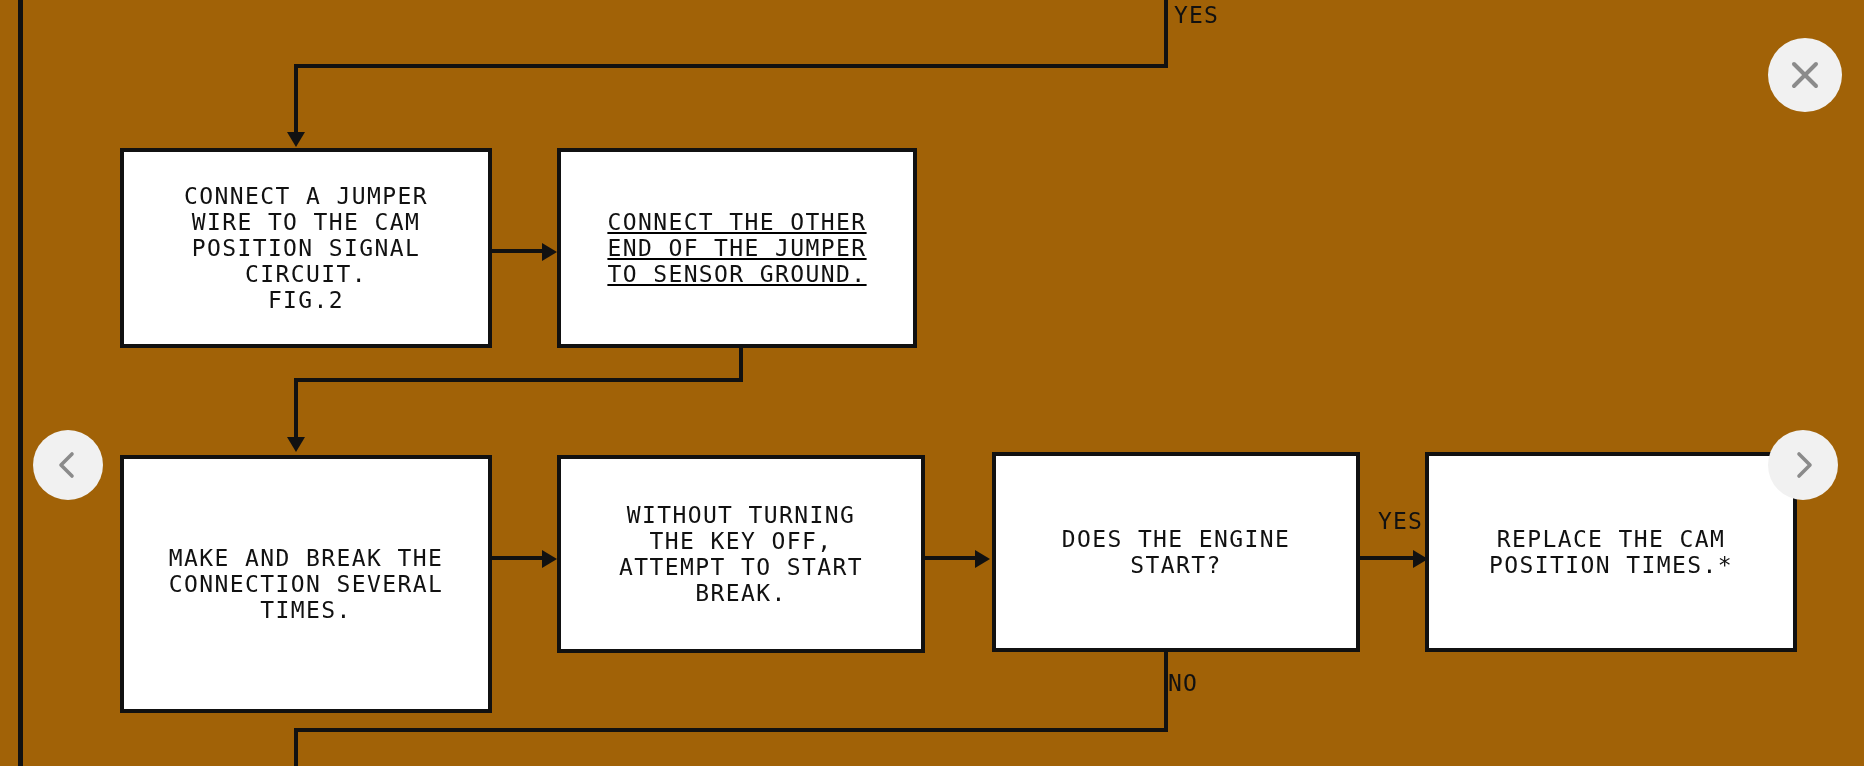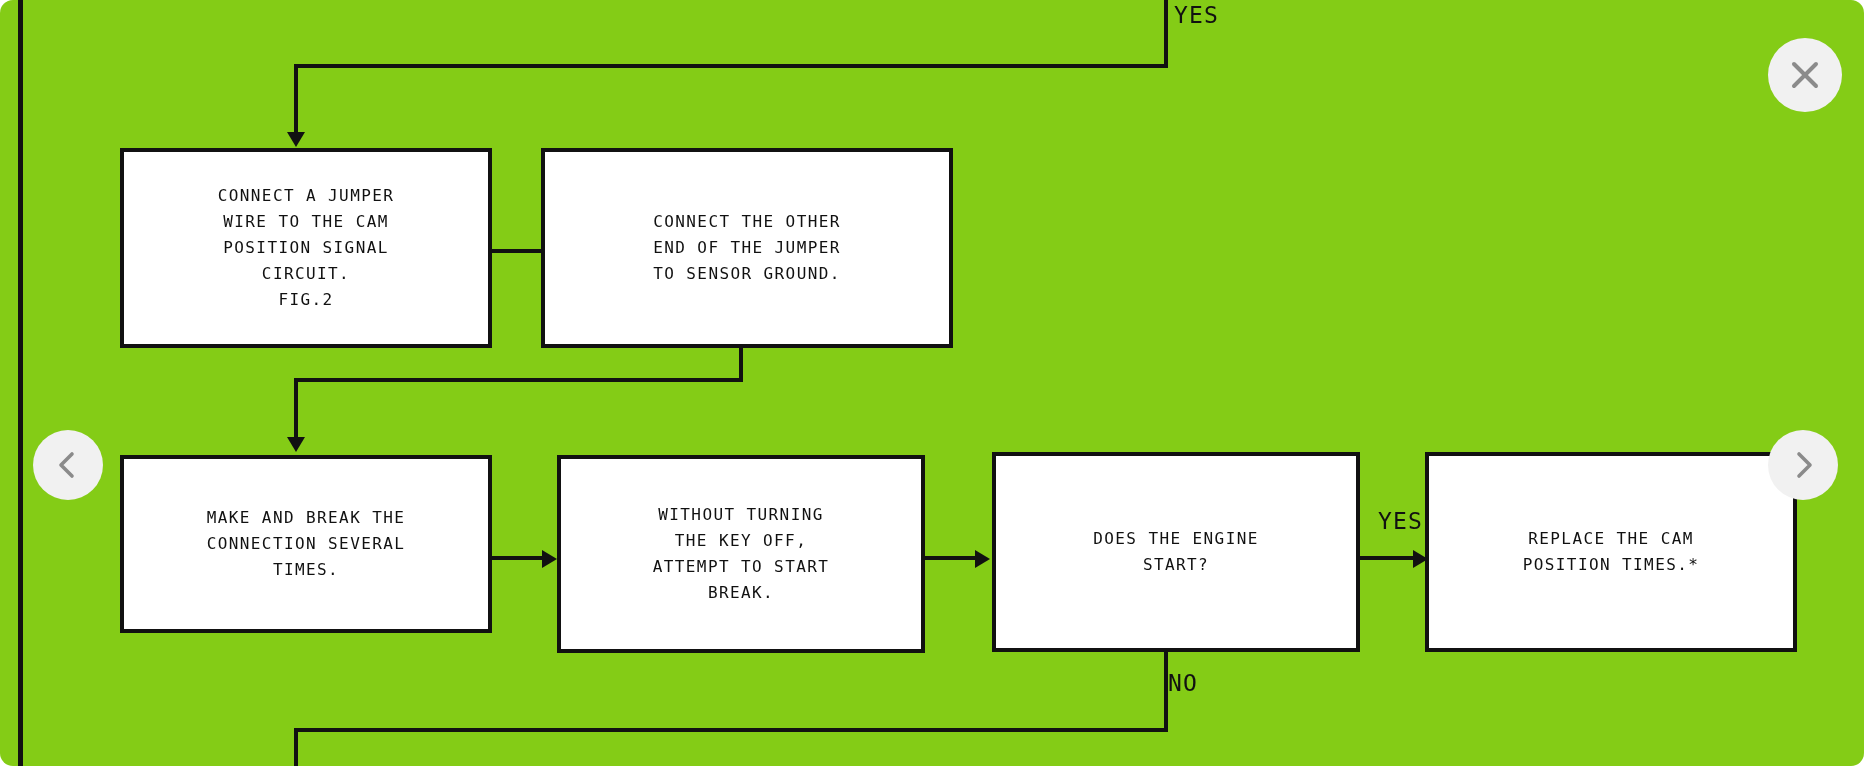--- a/index.html
+++ b/index.html
@@ -3,42 +3,42 @@
 <meta charset="utf-8">
 <title>Flowchart Viewer</title>
 <style>
   html,body{margin:0;padding:0;}
   body{
     width:1864px;height:766px;
     background:#ffffff;
     font-family:"DejaVu Sans Mono","Liberation Mono",monospace;
     overflow:hidden;position:relative;
   }
-  #stage{position:absolute;inset:0;width:1864px;height:766px;background:#84cc16;border-radius:13px;}
+  #stage{position:absolute;inset:0;width:1864px;height:766px;background:#a16207;}
 
   
   .page-border{
     position:absolute;left:18px;top:0;width:5px;height:766px;
     background:#111;
   }
 
   
   .fbox{
     position:absolute;
     border:4px solid #111;
     background:#fff;
     box-sizing:border-box;
     display:flex;
     align-items:center;
     justify-content:center;
     padding:4px 8px;
   }
   .fbox .txt{
     font-family:"DejaVu Sans Mono","Liberation Mono",monospace;
-    font-size:16px;
+    font-size:23px;
     line-height:26px;
     letter-spacing:1.4px;
     color:#111;
     white-space:pre;
     text-align:center;
   }
   .fbox.left .txt{text-align:left;}
 
   
   .ln{position:absolute;background:#111;}
@@ -102,32 +102,32 @@
     <span class="txt">CONNECT A JUMPER
 WIRE TO THE CAM
 POSITION SIGNAL
 CIRCUIT.
 FIG.2</span>
   </div>
 
   <div class="ln hln" style="left:492px;top:249px;width:55px;"></div>
   <div class="arrow-r" style="left:542px;top:243px;"></div>
 
-  <div class="fbox left" style="left:541px;top:148px;width:412px;height:200px;">
+  <div class="fbox left" style="left:557px;top:148px;width:360px;height:200px;text-decoration:underline;">
     <span class="txt">CONNECT THE OTHER
 END OF THE JUMPER
 TO SENSOR GROUND.</span>
   </div>
 
   <div class="ln vln" style="left:739px;top:348px;height:34px;"></div>
   <div class="ln hln" style="left:294px;top:378px;width:449px;"></div>
   <div class="ln vln" style="left:294px;top:378px;height:62px;"></div>
   <div class="arrow-d" style="left:287px;top:437px;"></div>
 
-  <div class="fbox" style="left:120px;top:455px;width:372px;height:178px;">
+  <div class="fbox" style="left:120px;top:455px;width:372px;height:258px;">
     <span class="txt">MAKE AND BREAK THE
 CONNECTION SEVERAL
 TIMES.</span>
   </div>
 
   <div class="ln hln" style="left:492px;top:556px;width:55px;"></div>
   <div class="arrow-r" style="left:542px;top:550px;"></div>
 
   <div class="fbox" style="left:557px;top:455px;width:368px;height:198px;">
     <span class="txt">WITHOUT TURNING

